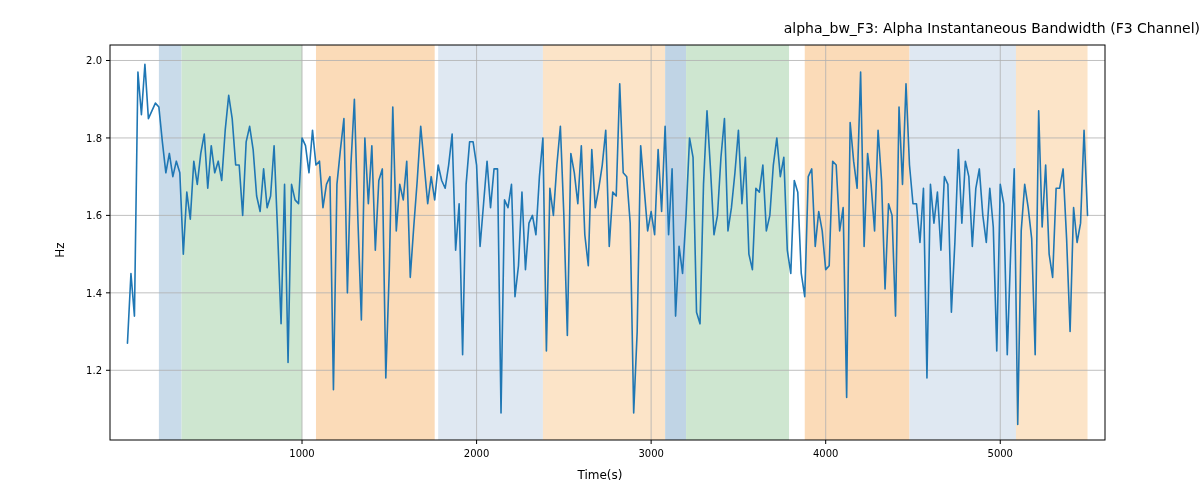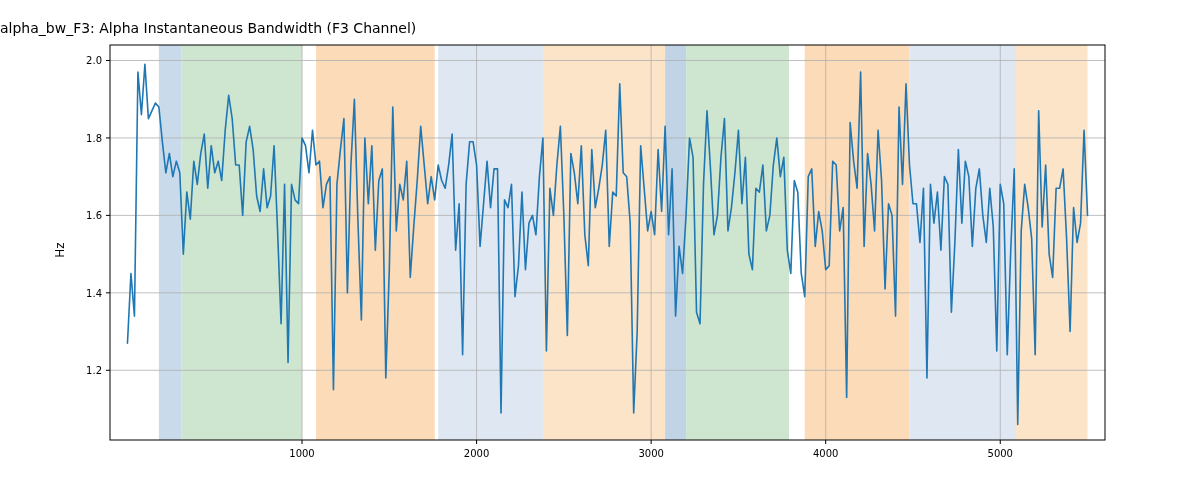--- a/index.html
+++ b/index.html
@@ -13,21 +13,21 @@
     color: #000000;
   }
   .figure {
     position: relative;
     width: 1200px;
     height: 500px;
   }
   .title {
     position: absolute;
     width: 100%;
-    text-align: left;
+    text-align: right;
     font-size: 14px;
     top: 20px;
   }
   .ylabel {
     position: absolute;
     left: 60px;
     top: 250px;
     transform: translate(-50%, -50%) rotate(-90deg);
     font-size: 12px;
   }
@@ -59,20 +59,21 @@
     stroke-linejoin: round;
     stroke-linecap: round;
   }
 </style>
 </head>
 <body>
 
 <div class="figure">
   <div class="title">alpha_bw_F3: Alpha Instantaneous Bandwidth (F3 Channel)</div>
   <div class="ylabel">Hz</div>
+  <div class="xlabel">Time(s)</div>
   <svg class="plot" width="1200" height="500">
     <g id="plot-area">
         <defs>
           <clipPath id="clip-plot">
             <rect x="110" y="45" width="995" height="395"></rect>
           </clipPath>
         </defs>
         <g clip-path="url(#clip-plot)">
           <rect x="158.87719298245614" y="45" width="22.692982456140356" height="395" fill="#c3d7e8" fill-opacity="0.9"></rect>
           <rect x="181.5701754385965" y="45" width="120.4473684210526" height="395" fill="#c9e3cb" fill-opacity="0.9"></rect>

